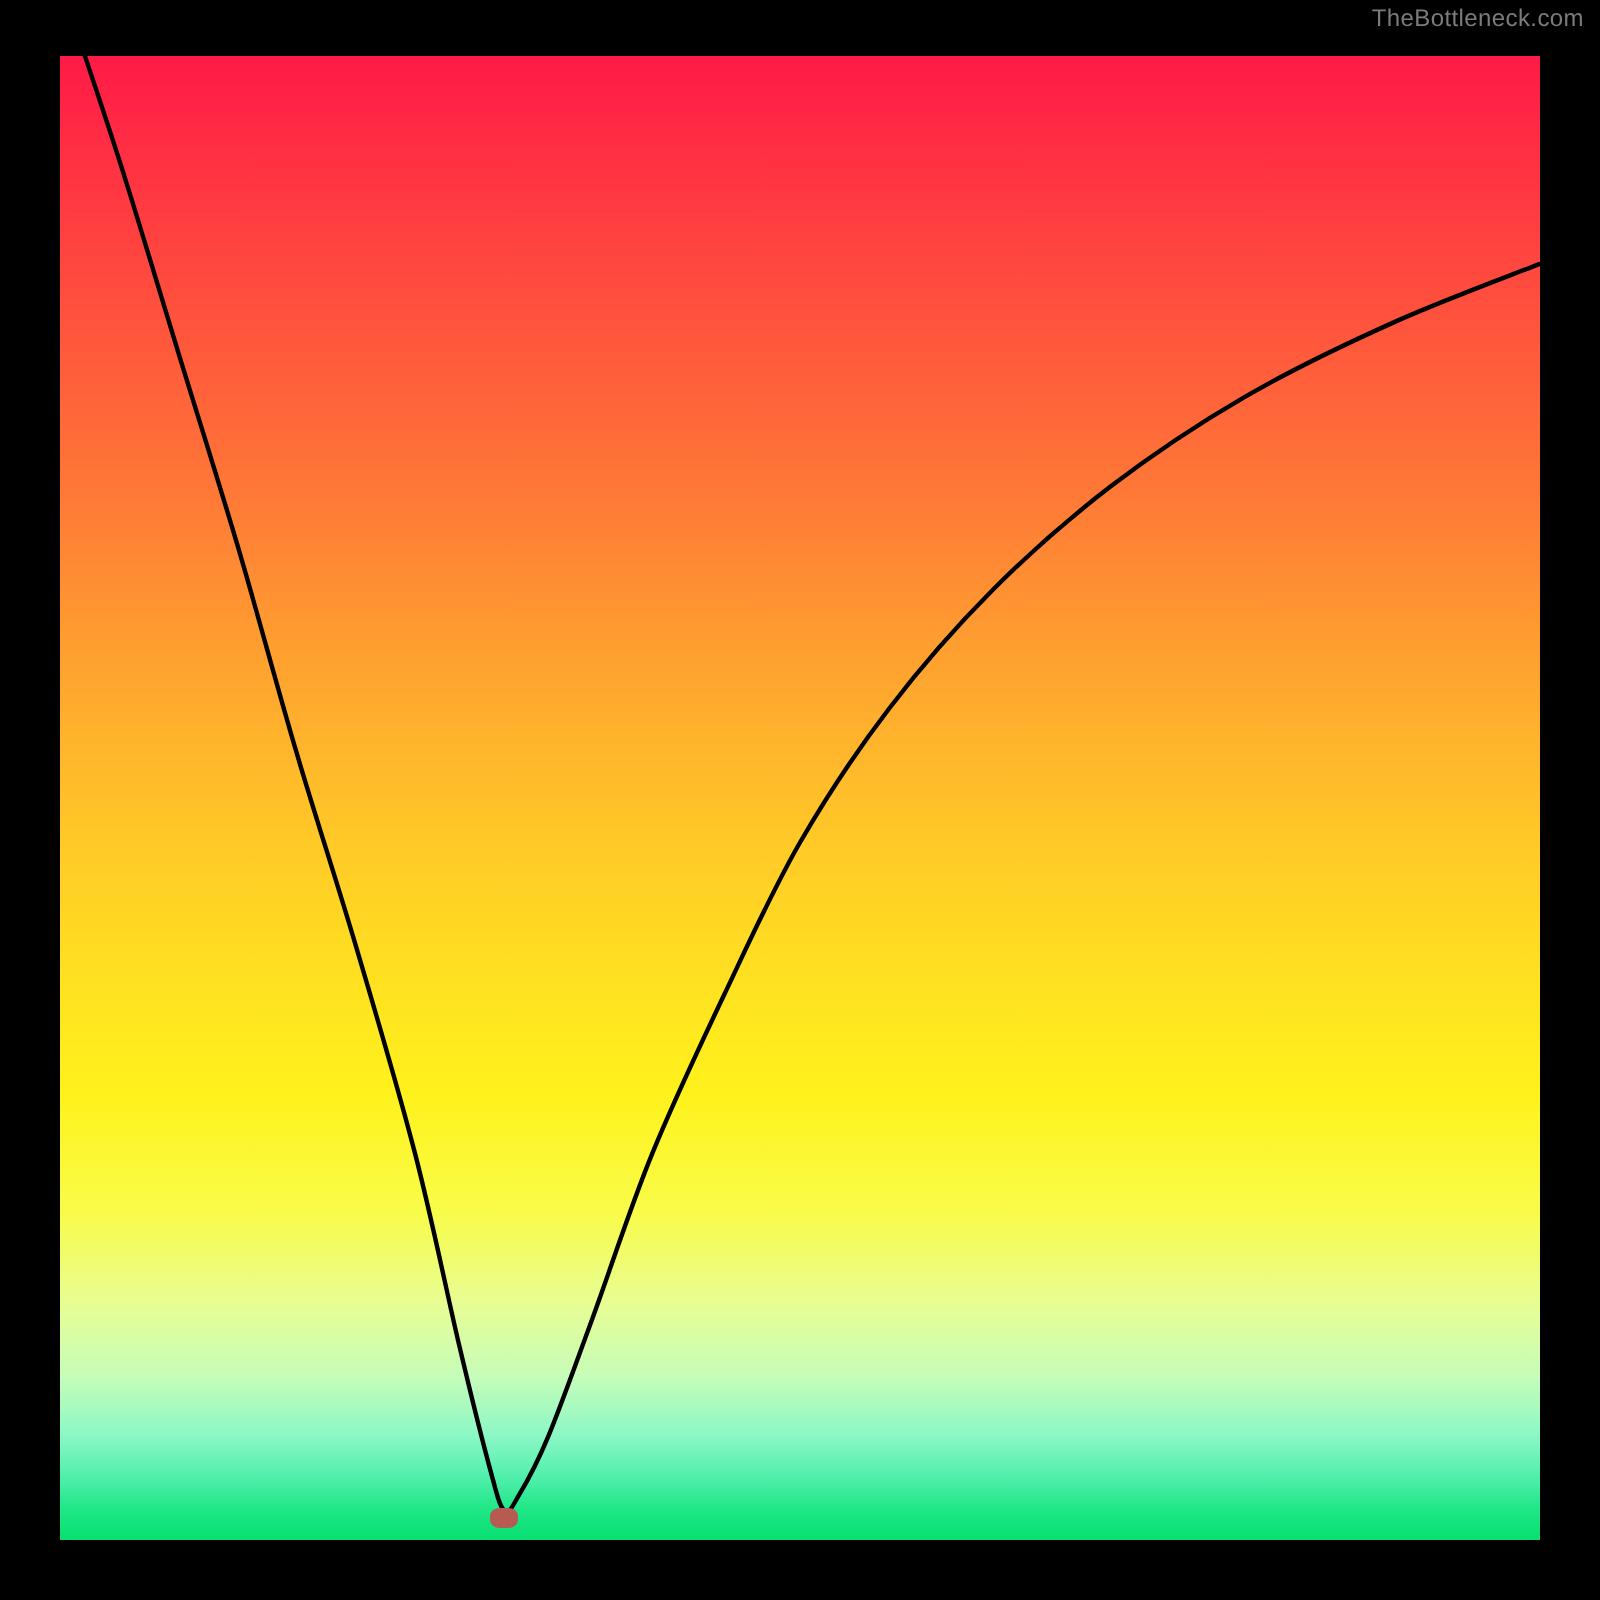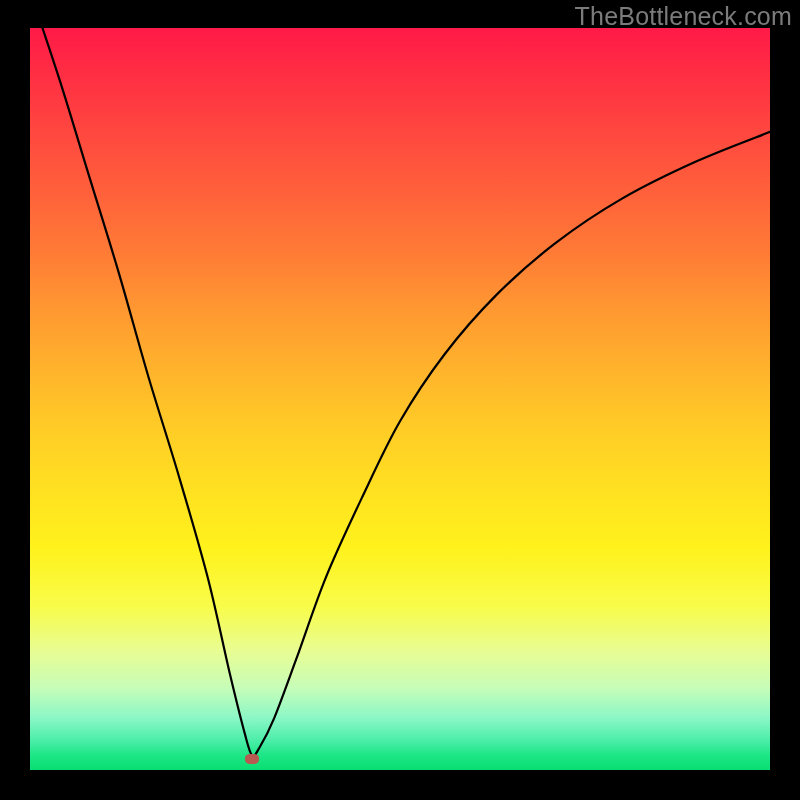--- a/index.html
+++ b/index.html
@@ -15,21 +15,21 @@
     position: relative;
     width: 800px;
     height: 800px;
     background: #000;
   }
   .watermark {
     position: absolute;
     top: 2px;
     right: 8px;
     color: #7b7b7b;
-    font-size: 25px;
+    font-size: 12px;
     font-weight: 400;
     letter-spacing: 0.2px;
     z-index: 20;
   }
   .plot {
     position: absolute;
     left: 30px;
     top: 28px;
     width: 740px;
     height: 742px;

